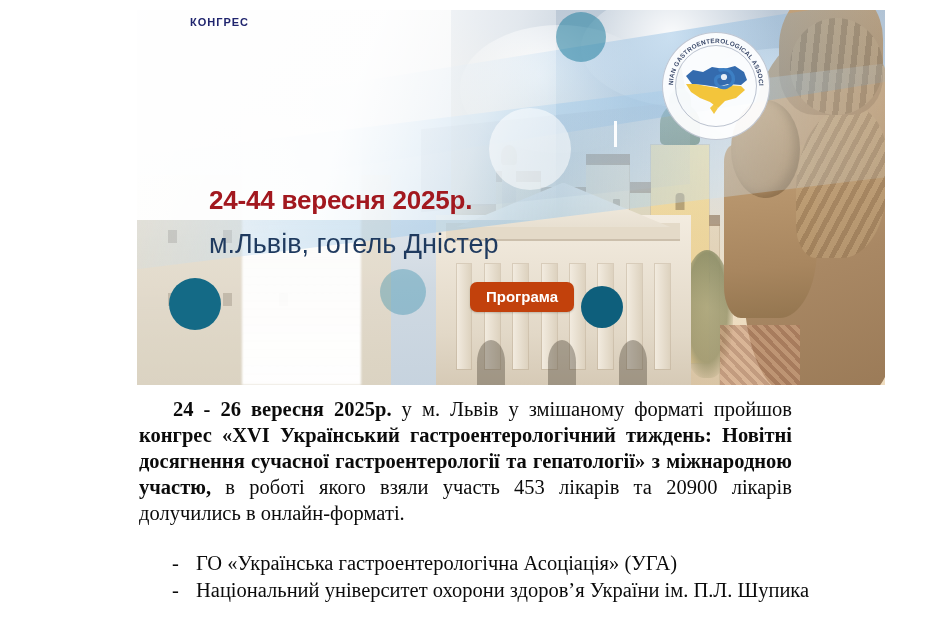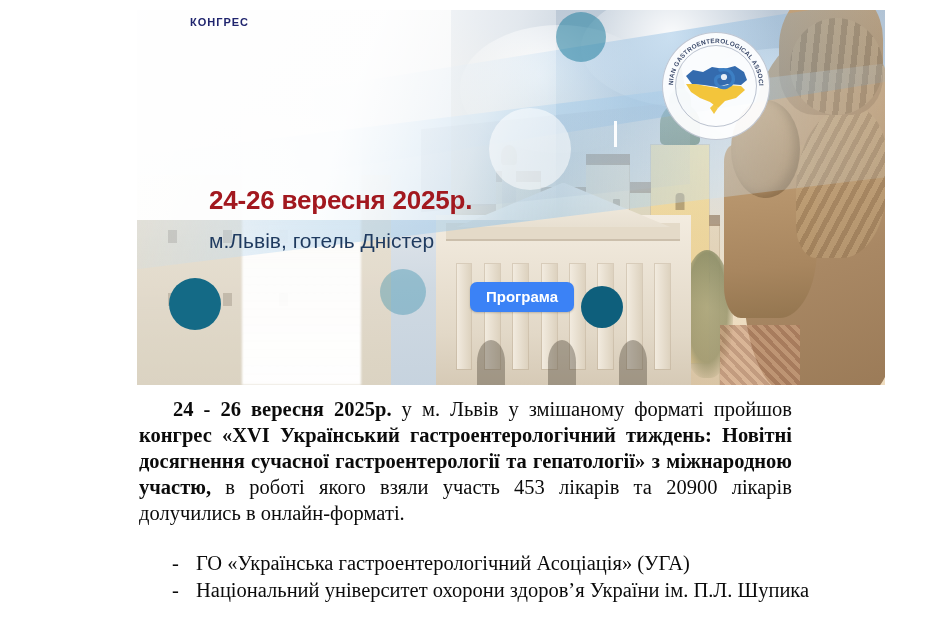--- a/index.html
+++ b/index.html
@@ -503,29 +503,29 @@
     font-size: 26px;
     color: #A2181F;
     letter-spacing: -0.2px;
   }
   .venue {
     position: absolute;
     left: 72px;
     top: 219px;
     font-family: "Liberation Sans", sans-serif;
     font-weight: 400;
-    font-size: 21px;
+    font-size: 27px;
     color: #1F3A5F;
   }
   .program-btn {
     position: absolute;
     left: 333px;
     top: 272px;
     padding: 6px 16px 7px;
-    background: #3b82f6;
+    background: #c2410c;
     color: #ffffff;
     font-family: "Liberation Sans", sans-serif;
     font-weight: 700;
     font-size: 15px;
     border: none;
     border-radius: 7px;
     cursor: pointer;
     box-shadow: 0 1px 2px rgba(0,0,0,0.18);
   }
 
@@ -748,33 +748,33 @@
           <path d="M58,38 q10,-2 13,6 q2,8 -6,11 q-8,2 -11,-4 q-2,-6 4,-7" fill="none" stroke="#3C7FC4" stroke-width="3.4" stroke-linecap="round"></path>
           <circle cx="62" cy="45" r="3.1" fill="#E8EEF6"></circle>
         </g>
         <text class="logo-text">
           <textPath href="#ugaArcTop" startOffset="50%" text-anchor="middle">UKRAINIAN GASTROENTEROLOGICAL ASSOCIATION</textPath>
         </text>
       </svg>
     </div>
 
     <div class="kicker">КОНГРЕС</div>
-    <div class="dateline">24-26 вересня 2025р.</div>
+    <div class="dateline">24-44 вересня 2025р.</div>
     <div class="venue">м.Львів, готель Дністер</div>
     <button class="program-btn">Програма</button>
   </div>
 
   <div id="doc-body">
     <p class="para"><b>24 - 26 вересня 2025р.</b><span> у м. Львів у змішаному форматі  пройшов </span><b>конгрес «XVI Український гастроентерологічний тиждень: Новітні досягнення сучасної гастроентерології та гепатології» з міжнародною участю,</b><span> в роботі якого взяли участь 453 лікарів та 20900 лікарів долучились в онлайн-форматі.</span></p>
 
     <div class="organizers">
       <ul class="org-list">
           <li>
             <span class="org-dash">-</span>
-            <span class="org-text">ГО «Українська гастроентерологічний Асоціація» (УГА)</span>
+            <span class="org-text">ГО «Українська гастроентерологічна Асоціація» (УГА)</span>
           </li>
           <li>
             <span class="org-dash">-</span>
             <span class="org-text">Національний університет охорони здоров’я України ім. П.Л. Шупика</span>
           </li>
         </ul>
     </div>
   </div>
 </div>
 

